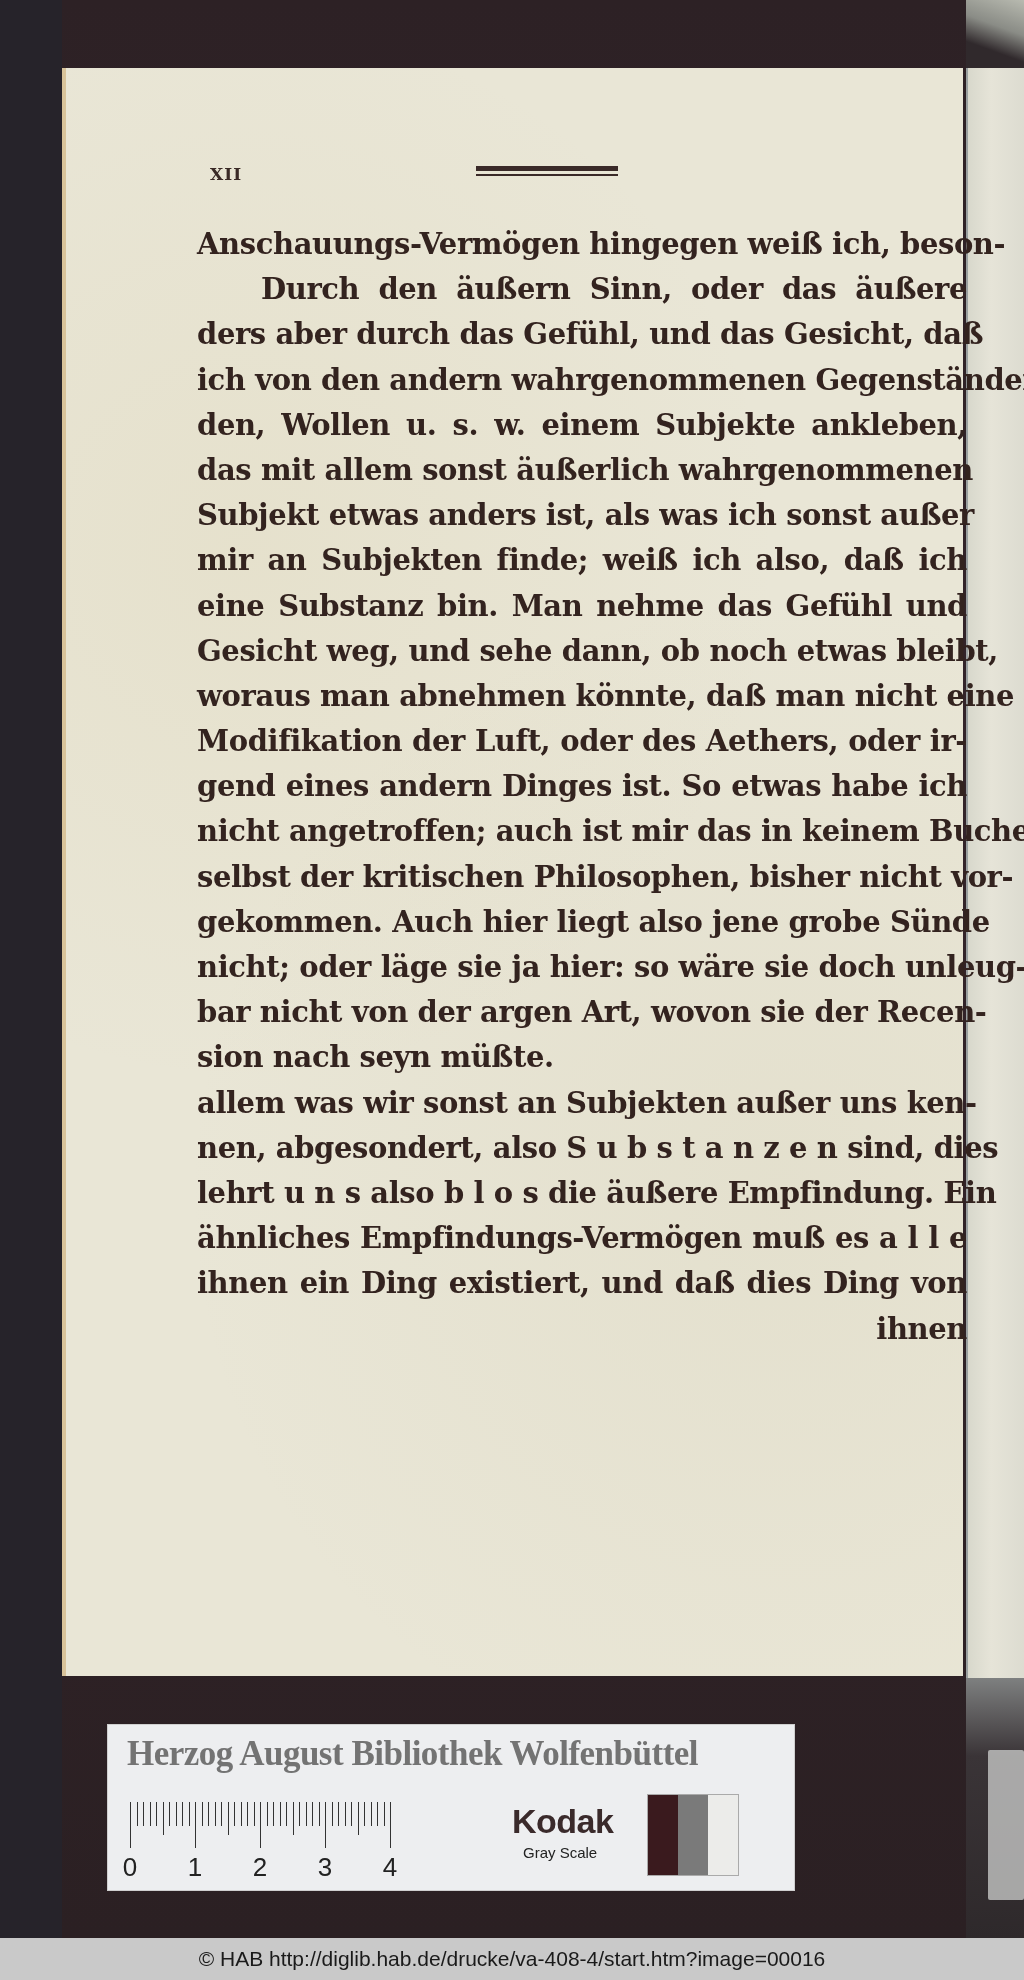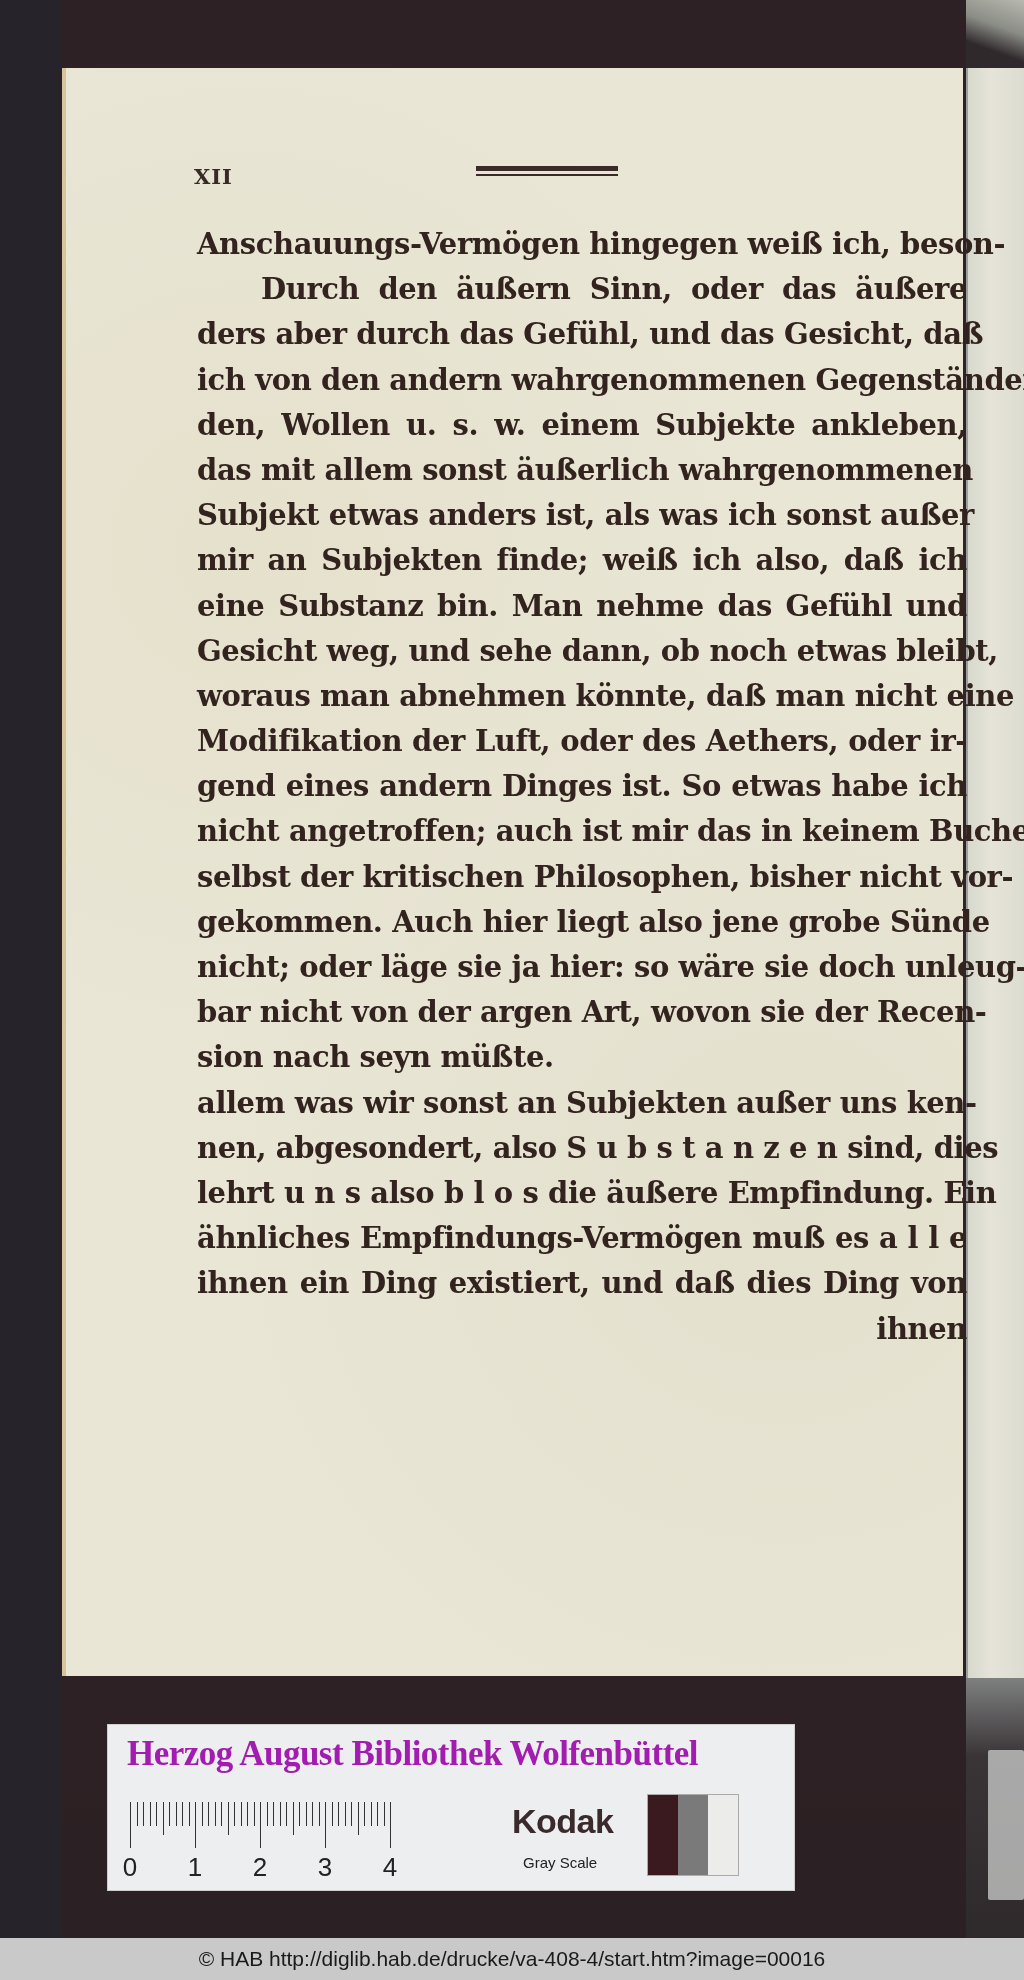--- a/index.html
+++ b/index.html
@@ -36,23 +36,23 @@
   .page {
     position: absolute; left: 62px; top: 68px; width: 901px; height: 1608px;
     background: #e9e6d6;
     background-image:
       radial-gradient(circle at 20% 30%, rgba(200,180,120,.10) 0, transparent 40%),
       radial-gradient(circle at 80% 70%, rgba(180,170,130,.10) 0, transparent 45%);
     border-left: 4px solid #d8c39a;
     box-sizing: border-box;
   }
   .page-number {
-    position: absolute; left: 128px; top: 96px;
+    position: absolute; left: 144px; top: 96px;
     font-family: "DejaVu Serif", serif; font-weight: bold;
-    font-size: 21px; color: #3a2a26; letter-spacing: 1px;
+    font-size: 17px; color: #3a2a26; letter-spacing: 1px;
   }
   .header-rule {
     position: absolute; left: 410px; top: 98px; width: 142px; height: 12px;
   }
   .header-rule .r1 { position: absolute; left: 0; top: 0; width: 100%; height: 5px; background: #3a2a28; }
   .header-rule .r2 { position: absolute; left: 0; top: 8px; width: 100%; height: 2px; background: #3a2a28; }
   .text-block {
     position: absolute; left: 131px; top: 154px; width: 770px;
   }
   .line {
@@ -66,36 +66,36 @@
   .line.indent { padding-left: 64px; }
   .line.last { text-align-last: left; }
   .line.catch { text-align: center; text-align-last: right; }
   .card {
     position: absolute; left: 107px; top: 1724px; width: 688px; height: 167px;
     background: #edeef0; box-shadow: 0 0 0 1px #cfcfcf inset;
   }
   .card-title {
     position: absolute; left: 20px; top: 10px;
     font-family: "Liberation Serif", serif; font-weight: bold;
-    font-size: 35px; color: #a21caf; letter-spacing: -0.5px;
+    font-size: 35px; color: #737373; letter-spacing: -0.5px;
     white-space: nowrap;
   }
   .ruler { position: absolute; left: 23px; top: 78px; width: 262px; height: 80px; }
   .tick { position: absolute; top: 0; width: 1px; background: #333; }
   .ruler-label {
     position: absolute; top: 50px; font-family: "Liberation Sans", sans-serif;
     font-size: 26px; color: #222; transform: translateX(-50%);
   }
   .kodak {
     position: absolute; left: 405px; top: 78px;
     font-family: "Liberation Sans", sans-serif; font-weight: bold;
     font-size: 34px; color: #3a2a2b; letter-spacing: -0.5px;
   }
   .grayscale {
-    position: absolute; left: 416px; top: 130px;
+    position: absolute; left: 416px; top: 120px;
     font-family: "Liberation Sans", sans-serif;
     font-size: 15px; color: #222;
   }
   .swatches { position: absolute; left: 540px; top: 70px; width: 90px; height: 80px; border: 1px solid #aaa; }
   .swatch { position: absolute; top: 0; height: 100%; }
   .footer {
     position: absolute; left: 0; top: 1938px; width: 1024px; height: 42px;
     background: #c9c9c9;
     display: flex; align-items: center; justify-content: center;
     font-family: "Liberation Sans", sans-serif; font-size: 21px; color: #1a1a1a;

